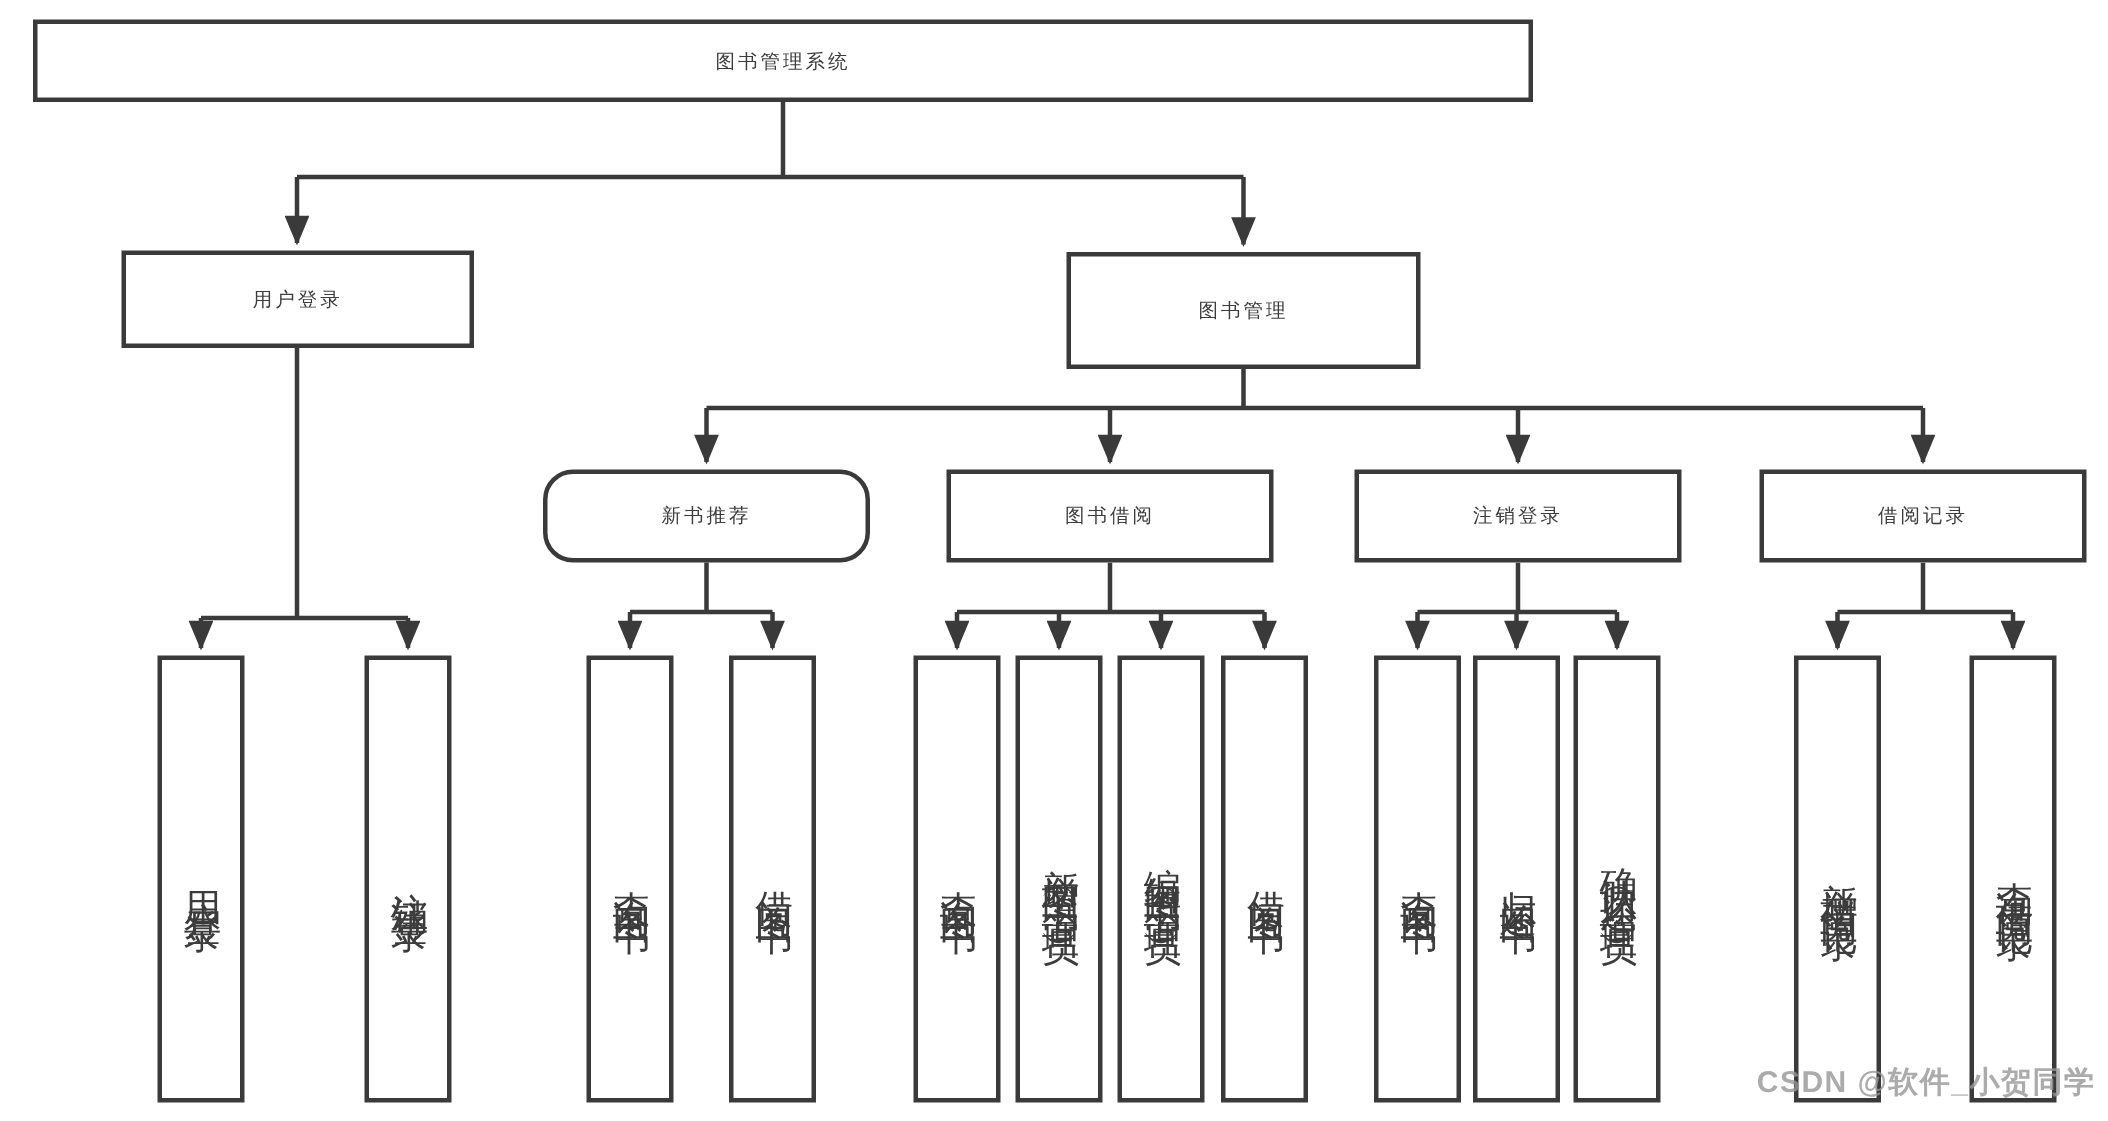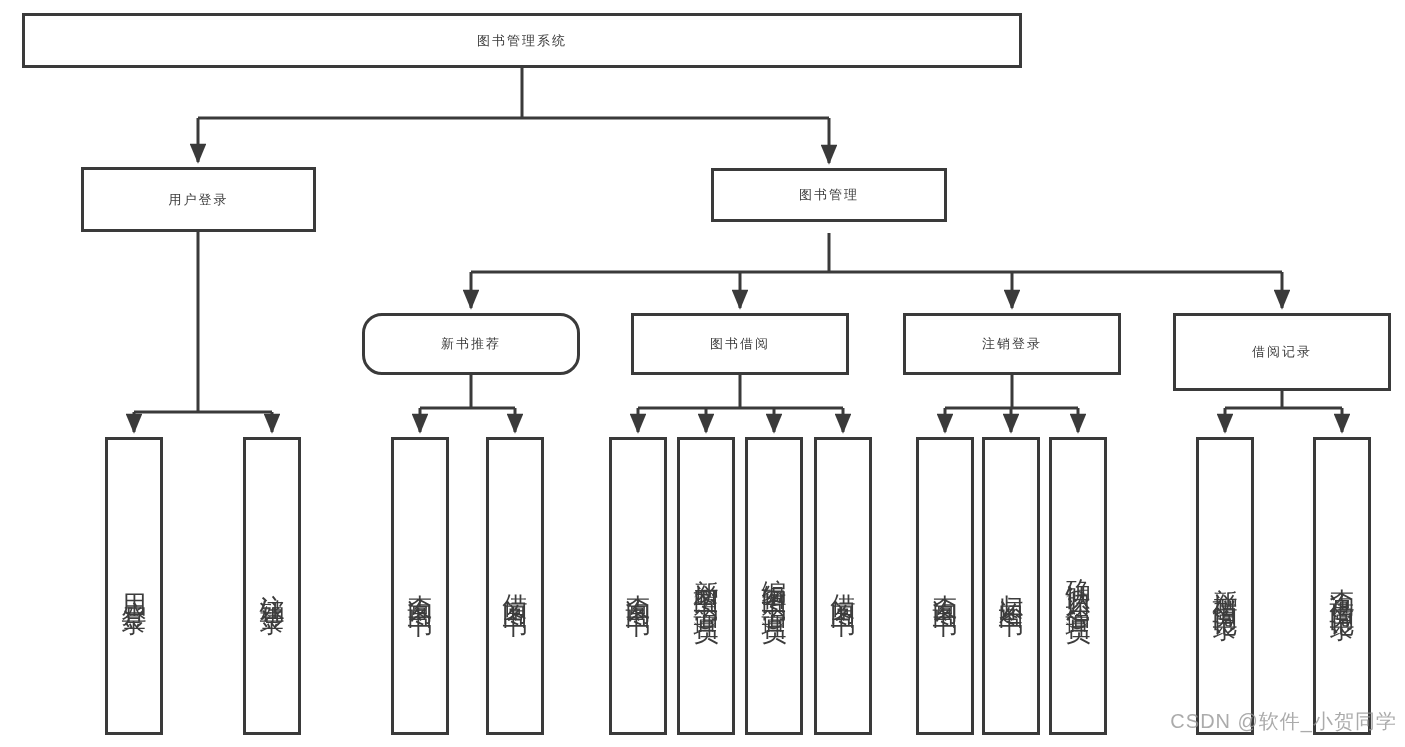--- a/index.html
+++ b/index.html
@@ -53,20 +53,21 @@
   }
   .watermark {
     position: absolute;
     right: 8px;
     top: 708px;
     font-size: 20px;
     letter-spacing: 1px;
     color: rgba(150, 150, 150, 0.8);
     white-space: nowrap;
     z-index: 3;
+    font-weight: bold;
   }
 </style>
 </head>
 <body>
 
 <div class="canvas">
 
   <svg class="connectors" width="1405" height="747" viewBox="0 0 1405 747">
     <defs>
       <marker id="arw" viewBox="0 0 12 10" refX="11" refY="5" markerWidth="7" markerHeight="5.5" orient="auto">
@@ -110,34 +111,34 @@
     </g>
   </svg>
 
   <div class="node hnode" style="left:22px; top:13px; width:1000px; height:55px;">
     <span>图书管理系统</span>
   </div>
 
   <div class="node hnode" style="left:81px; top:167px; width:235px; height:65px;">
     <span>用户登录</span>
   </div>
-  <div class="node hnode" style="left:711px; top:168px; width:236px; height:54px;">
+  <div class="node hnode" style="left:711px; top:168px; width:236px; height:78px;">
     <span>图书管理</span>
   </div>
 
   <div class="node hnode" style="left:362px; top:313px; width:218px; height:62px;border-radius:20px;">
     <span>新书推荐</span>
   </div>
   <div class="node hnode" style="left:631px; top:313px; width:218px; height:62px;">
     <span>图书借阅</span>
   </div>
   <div class="node hnode" style="left:903px; top:313px; width:218px; height:62px;">
     <span>注销登录</span>
   </div>
-  <div class="node hnode" style="left:1173px; top:313px; width:218px; height:78px;justify-content:center;">
+  <div class="node hnode" style="left:1173px; top:313px; width:218px; height:62px;justify-content:center;">
     <span>借阅记录</span>
   </div>
 
   <div class="node leaf" style="left:105px;">
     <span class="vt">用户登录</span>
   </div>
   <div class="node leaf" style="left:243px;">
     <span class="vt">注销登录</span>
   </div>
 

